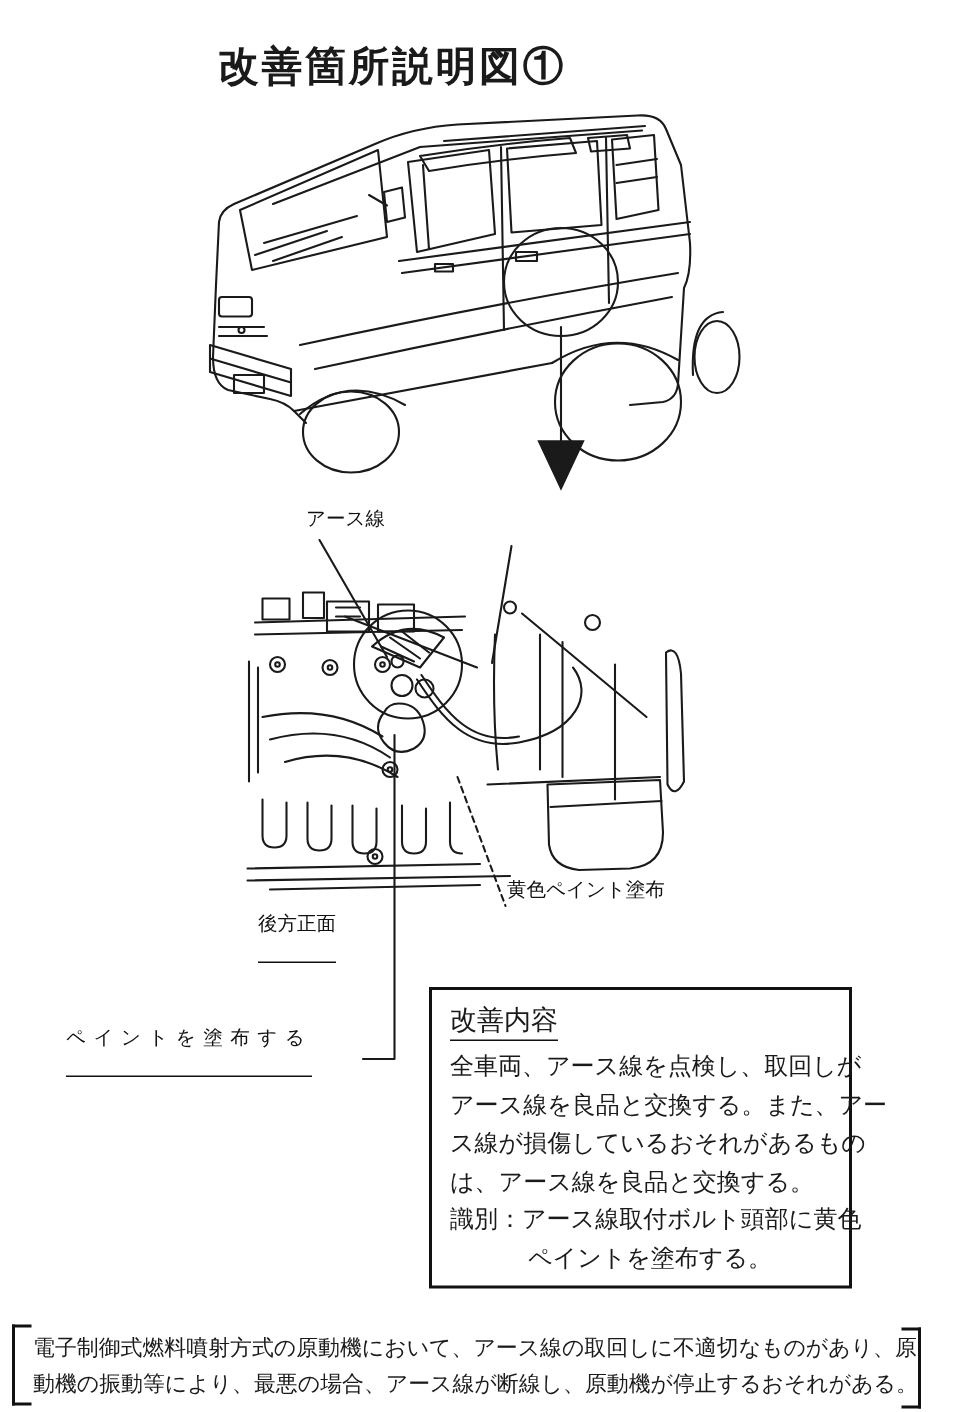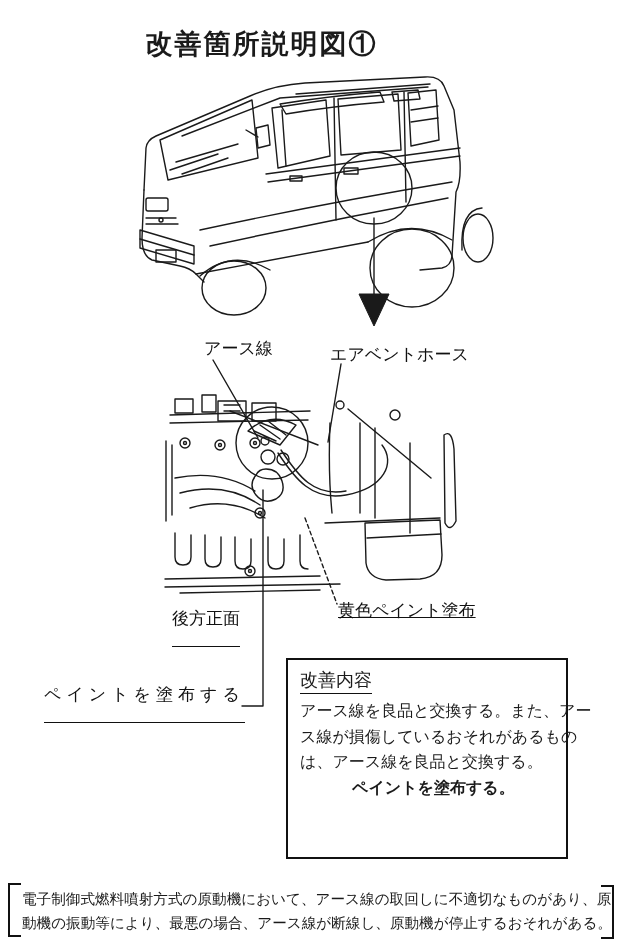--- a/index.html
+++ b/index.html
@@ -9,36 +9,36 @@
   }
   .title{
     position:absolute;top:26px;left:0;width:523px;text-align:center;
     font-family:"DejaVu Serif",serif;font-size:27px;font-weight:700;letter-spacing:2px;
   }
   svg{position:absolute;}
   .lineart path,.lineart line,.lineart circle,.lineart ellipse,.lineart polyline,.lineart rect{
     fill:none;stroke:#1a1a1a;stroke-width:1.4;stroke-linecap:round;stroke-linejoin:round;
   }
   .label{
-    position:absolute;font-size:17px;white-space:nowrap;color:#111;
+    position:absolute;font-size:13px;white-space:nowrap;color:#111;
   }
   .underlined{border-bottom:1.6px solid #111;padding-bottom:16px;}
   .spaced{letter-spacing:5px;}
   .improve-box{
     position:absolute;left:286px;top:658px;width:282px;height:201px;
     border:2px solid #111;padding:8px 12px 0 12px;box-sizing:border-box;
   }
   .improve-title{
     display:inline-block;font-size:18px;border-bottom:1.6px solid #111;
     padding-bottom:1px;margin-bottom:4px;font-family:Liberation Mono, monospace;
   }
   .improve-box p{
     margin:0;font-size:16px;line-height:25.5px;white-space:nowrap;
   }
-  .improve-box p.indent{padding-left:52px;font-weight:bold;}
+  .improve-box p.indent{padding-left:52px;}
   .footer{
     position:absolute;left:8px;top:883px;width:606px;height:54px;
   }
   .bracket-left{
     position:absolute;left:0;top:0;width:11px;height:50px;
     border-left:2.2px solid #111;border-top:2.2px solid #111;border-bottom:2.2px solid #111;
   }
   .bracket-right{
     position:absolute;right:0;top:2px;width:11px;height:50px;
     border-right:2.2px solid #111;border-top:2.2px solid #111;border-bottom:2.2px solid #111;
@@ -176,30 +176,31 @@
   <svg class="lineart" style="left:0;top:0;" width="640" height="941" viewBox="0 0 640 941">
     <line x1="374" y1="218" x2="374" y2="296" stroke-width="7"></line>
     <polygon points="359,294 389,294 374,326" fill="#1a1a1a" stroke="#1a1a1a"></polygon>
     <line x1="213" y1="360" x2="258" y2="438"></line>
     <line x1="341" y1="364" x2="328" y2="442"></line>
     <line x1="305" y1="518" x2="337" y2="604" stroke-dasharray="4 3"></line>
     <polyline points="263,490 263,706 242,706"></polyline>
   </svg>
 
   <div class="label" style="left:204px;top:337px;">アース線</div>
-  <div class="label" style="left:330px;top:343px;">エアベントホース</div>
   <div class="label underlined" style="left:172px;top:607px;">後方正面</div>
-  <div class="label" style="left:338px;top:599px;text-decoration:underline;">黄色ペイント塗布</div>
+  <div class="label" style="left:338px;top:584px;">黄色ペイント塗布</div>
   <div class="label underlined spaced" style="left:44px;top:683px;">ペイントを塗布する</div>
 
   <div class="improve-box">
     <span class="improve-title">改善内容</span>
+    <p>全車両、アース線を点検し、取回しが</p>
     <p>アース線を良品と交換する。また、アー</p>
     <p>ス線が損傷しているおそれがあるもの</p>
     <p>は、アース線を良品と交換する。</p>
+    <p>識別：アース線取付ボルト頭部に黄色</p>
     <p class="indent">ペイントを塗布する。</p>
   </div>
 
   <div class="footer">
     <div class="bracket-left"></div>
     <div class="bracket-right"></div>
     <div class="footer-text">
       <p>電子制御式燃料噴射方式の原動機において、アース線の取回しに不適切なものがあり、原</p>
       <p>動機の振動等により、最悪の場合、アース線が断線し、原動機が停止するおそれがある。</p>
     </div>

